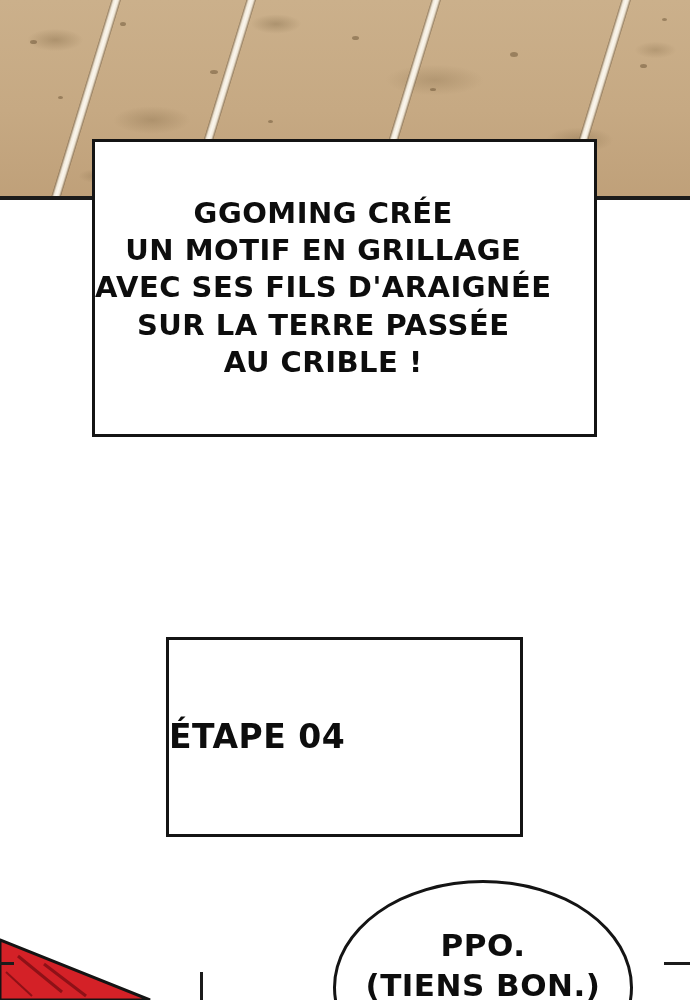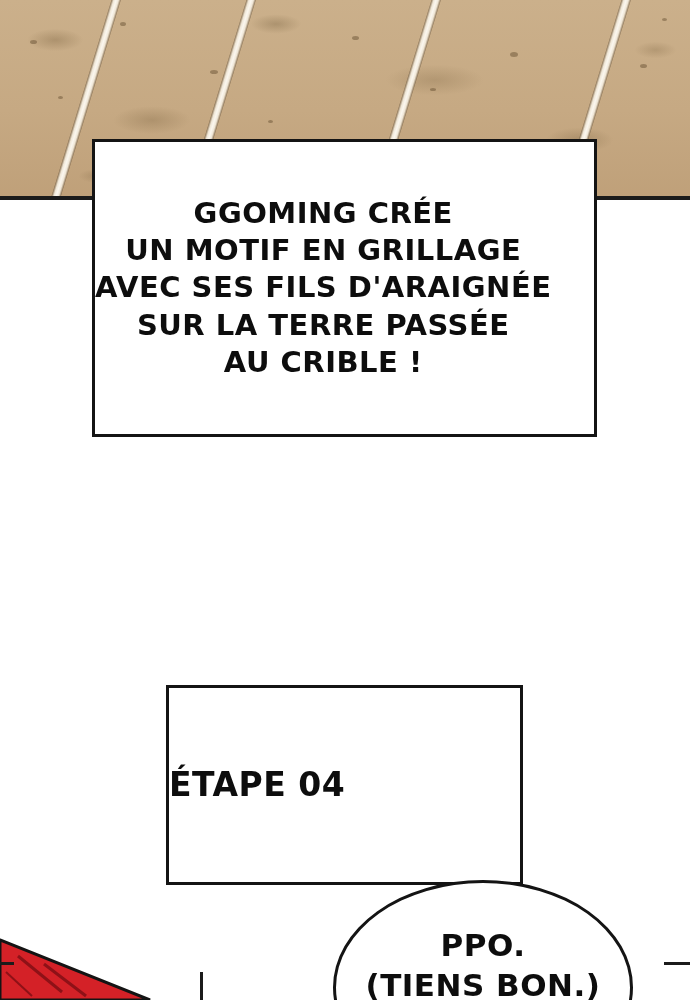--- a/index.html
+++ b/index.html
@@ -84,21 +84,20 @@
     left: 92px;
     top: 139px;
     width: 505px;
     height: 298px;
   }
   .narration-box.two {
     left: 166px;
     top: 637px;
     width: 357px;
     height: 200px;
-    margin-top: 48px;
   }
   .narration-text {
     font-family: "DejaVu Sans", sans-serif;
     font-weight: 700;
     color: #0d0d0d;
     letter-spacing: 0.5px;
     line-height: 1.28;
     white-space: pre-line;
   }
   .narration-box.one .narration-text {

